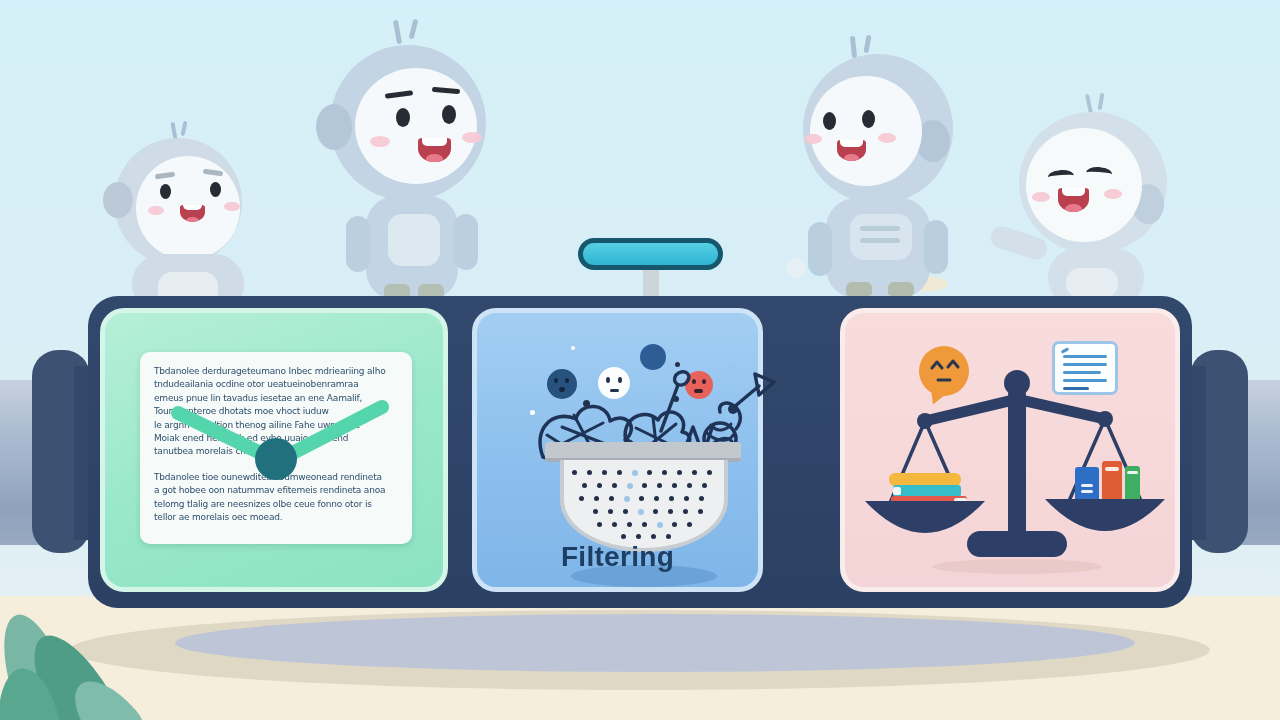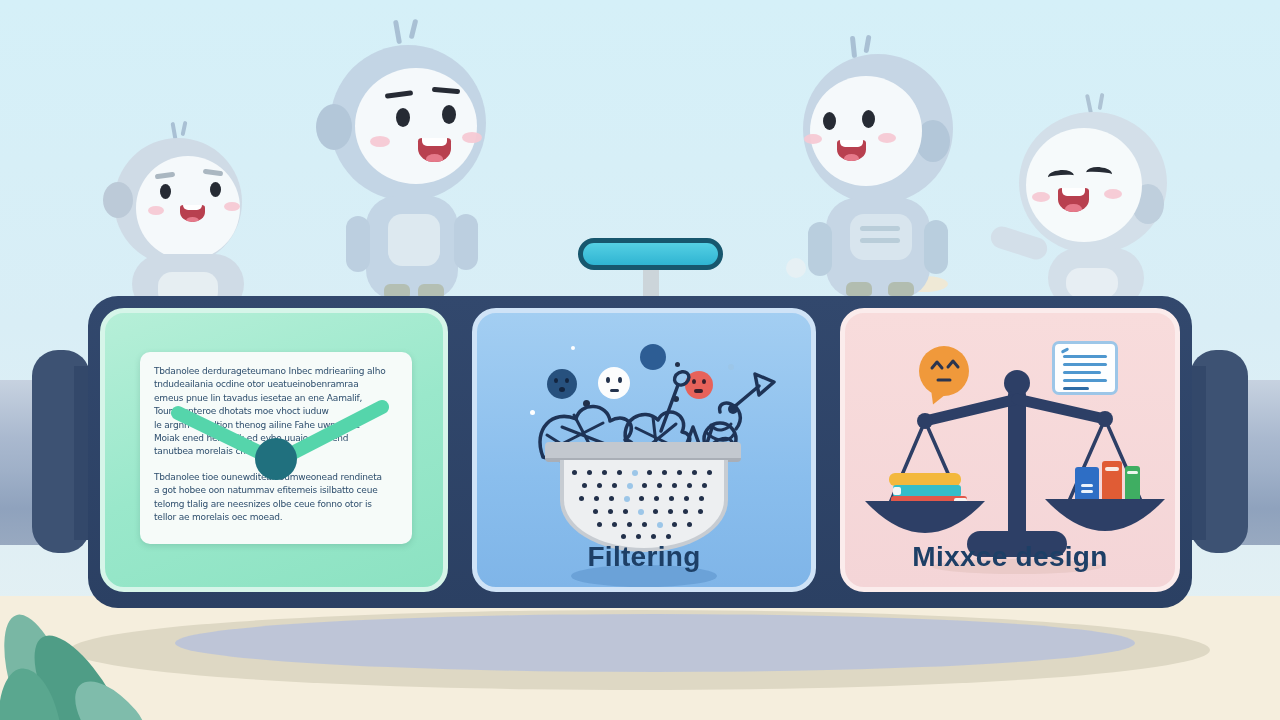--- a/index.html
+++ b/index.html
@@ -19,21 +19,21 @@
   .flange{background:#3d5273;border-radius:26px;}
   .connector{background:#33486a;}
   
   .frame{left:88px;top:296px;width:1104px;height:312px;background:linear-gradient(180deg,#32486d,#2b4063);border-radius:30px;}
   .valve-stem{left:643px;top:260px;width:16px;height:42px;background:#ccd5da;}
   .valve-handle{left:578px;top:238px;width:145px;height:32px;background:linear-gradient(180deg,#55d0e4,#2fb4d2);
                 border:5px solid #17576e;border-radius:17px;box-sizing:border-box;}
   
   .card{position:absolute;top:308px;height:284px;border-radius:24px;box-sizing:border-box;}
   .card.mint{left:100px;width:348px;background:linear-gradient(160deg,#b6efd8 0%,#9ae8cb 50%,#8ce2c2 100%);border:5px solid #d6f5e9;}
-  .card.blue{left:472px;width:344px;background:linear-gradient(180deg,#a3cef2 0%,#8abeed 60%,#7fb5e8 100%);border:5px solid #cfe3f7;}
+  .card.blue{left:472px;width:291px;background:linear-gradient(180deg,#a3cef2 0%,#8abeed 60%,#7fb5e8 100%);border:5px solid #cfe3f7;}
   .card.pink{left:840px;width:340px;background:linear-gradient(180deg,#f8dcdc 0%,#f4d5d7 100%);border:5px solid #fbecec;}
   .stage-title{position:absolute;left:0;right:0;bottom:14px;text-align:center;
                font-weight:700;font-size:28px;color:#1d3f66;letter-spacing:.3px;}
   
   .doc-panel{left:35px;top:39px;width:272px;height:192px;background:#f6fbf9;border-radius:10px;
              box-shadow:0 2px 6px rgba(40,90,80,.18);padding:13px 14px;box-sizing:border-box;overflow:hidden;}
   .tline{font-family:"DejaVu Sans",sans-serif;font-size:9px;line-height:13.4px;color:#2e4e6d;
          letter-spacing:-0.2px;white-space:nowrap;}
   .para2{margin-top:12px;}
   .overlay-svg{position:absolute;left:0;top:0;pointer-events:none;}
@@ -186,21 +186,21 @@
           <div class="tline">Tbdanolee derdurageteumano Inbec mdrieariing alho</div>
           <div class="tline">tndudeailania ocdine otor ueatueinobenramraa</div>
           <div class="tline">emeus pnue lin tavadus iesetae an ene Aamalif,</div>
           <div class="tline">Toum, unteroe dhotats moe vhoct iuduw</div>
           <div class="tline">le argnh da adtion thenog ailine Fahe uwnou de</div>
           <div class="tline">Moiak ened hen, atik ed evho uuaio olbe end</div>
           <div class="tline">tanutbea morelais cnin calus ant</div>
         </div>
       <div class="para2">
           <div class="tline">Tbdanolee tioe ounewditeal loumweonead rendineta</div>
-          <div class="tline">a got hobee oon natummav efitemeis isilbatto ceue</div>
+          <div class="tline">a got hobee oon natummav efitemeis rendineta anoa</div>
           <div class="tline">telomg tlalig are neesnizes olbe ceue fonno otor is</div>
           <div class="tline">tellor ae morelais oec moead.</div>
         </div>
     </div>
     <svg class="overlay-svg" width="338" height="274" viewBox="0 0 338 274">
       <path d="M73,100 L172,148 L277,94" stroke="#55d5ab" stroke-width="14" fill="none" stroke-linecap="round" stroke-linejoin="round"></path>
       <circle cx="171" cy="146" r="21" fill="#20707e"></circle>
     </svg>
   </div>
 
@@ -359,21 +359,20 @@
     </div>
     <div class="book" style="left:280px;top:153px;width:15px;height:43px;background:#3fae62;">
       <div class="abs" style="left:2px;top:5px;width:11px;height:3px;background:#ecf6ee;border-radius:2px;"></div>
       <div class="abs" style="left:2px;top:35px;width:11px;height:3px;background:#ecf6ee;border-radius:2px;"></div>
     </div>
 
     <svg class="overlay-svg" width="330" height="274" viewBox="0 0 330 274">
       <path d="M20,188 Q80,252 140,188 Z" fill="#2d3f66"></path>
       <path d="M200,186 Q260,250 320,186 Z" fill="#2d3f66"></path>
     </svg>
-    <div class="stage-title">Mixxce design</div>
   </div>
 
   <div class="abs leaf" style="left:8px;top:612px;width:56px;height:128px;background:#79b7a4;transform:rotate(-18deg);z-index:7;"></div>
   <div class="abs leaf" style="left:46px;top:628px;width:62px;height:138px;background:#4f9d86;transform:rotate(-30deg);z-index:7;"></div>
   <div class="abs leaf" style="left:-2px;top:668px;width:62px;height:112px;background:#5aa78f;transform:rotate(-8deg);z-index:7;"></div>
   <div class="abs leaf" style="left:84px;top:674px;width:52px;height:92px;background:#7fbcab;transform:rotate(-40deg);z-index:7;"></div>
 
 </div>
 
 </body></html>

